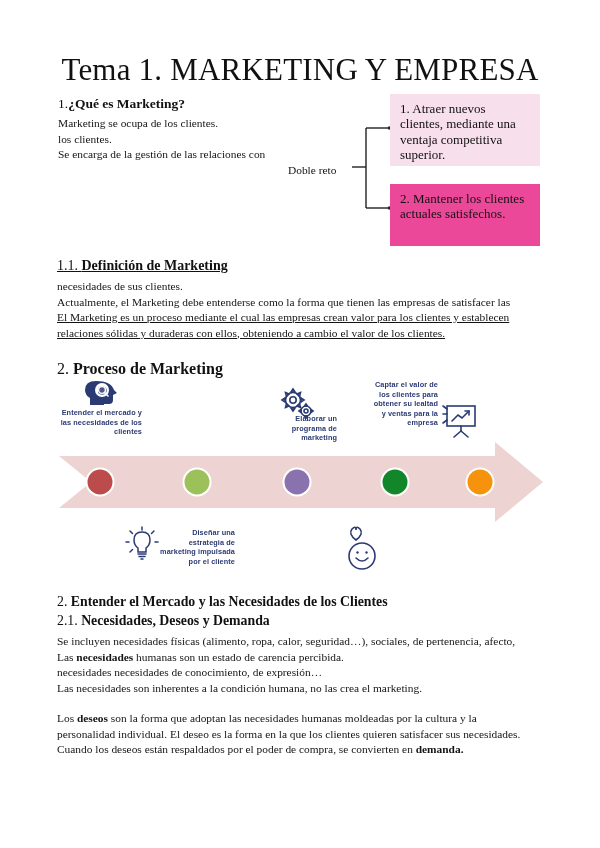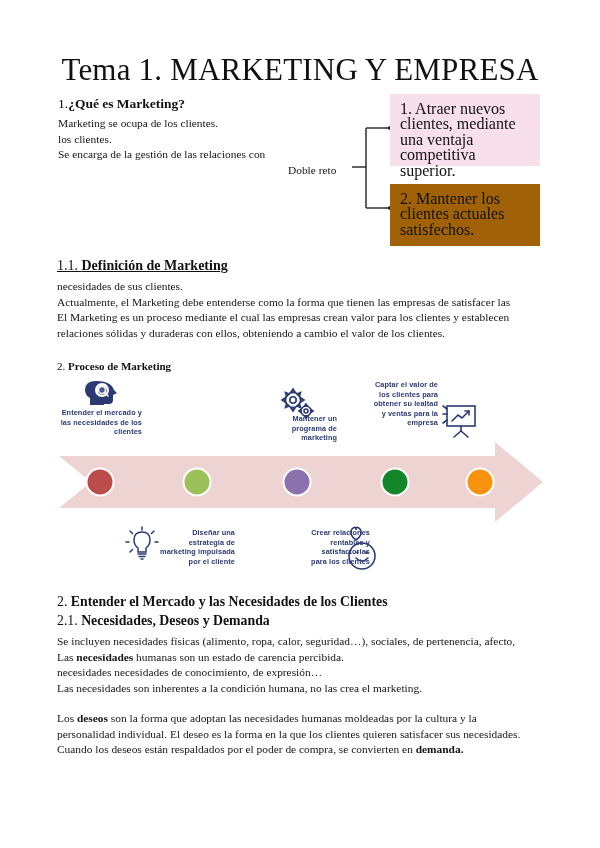--- a/index.html
+++ b/index.html
@@ -63,35 +63,35 @@
   }
   .connector {
     position: absolute;
     left: 352px;
     top: 112px;
     width: 40px;
     height: 110px;
   }
   .callout {
     position: absolute;
-    font-size: 16px;
+    font-size: 13px;
     line-height: 15.4px;
     font-family: "Liberation Serif", "DejaVu Serif", serif;
     padding: 7px 10px 24px 10px;
     box-sizing: border-box;
   }
   .callout-pink {
     left: 390px; top: 94px;
     width: 150px; height: 72px;
     background: #F8DFEC;
   }
   .callout-cream {
     left: 390px; top: 184px;
     width: 150px; height: 62px;
-    background: #a16207;
+    background: #ec4899;
   }
   .callout .first-line { text-indent: 10px; }
 
   
   .diagram {
     position: absolute;
     left: 55px;
     top: 380px;
     width: 492px;
     height: 205px;
@@ -149,26 +149,26 @@
   </div>
 
   <div class="h-sec" style="left:57px; top:258px; font-size:14px;text-decoration:underline;">
     <span class="h-num">1.1.</span>&nbsp;<span>Definición de Marketing</span>
   </div>
 
   <div class="body-text" style="left:57px; top:279px; width:490px;">
     <div>necesidades de sus clientes.</div>
     <div>Actualmente, el Marketing debe entenderse como la forma que tienen las empresas de satisfacer las</div>
   </div>
-  <div class="body-text" style="left:57px; top:310px; width:490px;">
+  <div class="body-text" style="left:57px; top:310px; width:490px;text-decoration:underline;">
     <div>El Marketing es un proceso mediante el cual las empresas crean valor para los clientes y establecen</div>
     <div>relaciones sólidas y duraderas con ellos, obteniendo a cambio el valor de los clientes.</div>
   </div>
 
-  <div class="h-sec" style="left:57px; top:360px; font-size:11px;">
+  <div class="h-sec" style="left:57px; top:360px; font-size:16px;">
     <span class="h-num">2.</span>&nbsp;<span>Proceso de Marketing</span>
   </div>
 
   <div class="diagram">
 
     <svg width="492" height="205" viewBox="0 0 492 205" xmlns="http://www.w3.org/2000/svg" style="position:absolute;left:0;top:0;">
 
       <path d="M4 76 L36 102 L4 128 L440 128 L440 142 L488 102 L440 62 L440 76 Z" fill="#EDD4D2"></path>
 
       <circle cx="45" cy="102" r="14.5" fill="#ffffff"></circle>
@@ -231,34 +231,33 @@
           <path d="M8.5 21.5 L12 20 L9.5 17.5 Z"></path>
           <circle cx="29" cy="25" r="5"></circle>
           <circle cx="29" cy="25" r="2"></circle>
           <path d="M29 18 L30.4 20 L27.6 20 Z"></path>
           <path d="M29 32 L30.4 30 L27.6 30 Z"></path>
           <path d="M22 25 L24 23.6 L24 26.4 Z"></path>
           <path d="M36 25 L34 23.6 L34 26.4 Z"></path>
         </g>
       </svg>
     </div>
-    <div class="step-label" style="left:208px; top:34px; width:74px;">Mantener un programa de marketing</div>
+    <div class="step-label" style="left:208px; top:34px; width:74px;">Elaborar un programa de marketing</div>
 
     <div class="icon-abs" style="left:287px; top:144px;">
       <svg width="44" height="50" viewBox="0 0 44 50" xmlns="http://www.w3.org/2000/svg">
         <g stroke="#2B3A73" stroke-width="1.6" fill="none" stroke-linecap="round">
           <path d="M14 16 Q6 10 10 5 Q14 1 14 6 Q14 1 18 5 Q22 10 14 16 Z"></path>
           <circle cx="20" cy="32" r="13"></circle>
           <circle cx="15.5" cy="28.5" r="1.2" fill="#2B3A73" stroke="none"></circle>
           <circle cx="24.5" cy="28.5" r="1.2" fill="#2B3A73" stroke="none"></circle>
           <path d="M14 34 Q20 40 26 34"></path>
         </g>
       </svg>
     </div>
-    <div class="step-label" style="left:253px; top:148px; width:62px;">Crear relaciones rentables y satisfactorias para los clientes</div>
 
     <div class="icon-abs" style="left:385px; top:20px;">
       <svg width="42" height="40" viewBox="0 0 42 40" xmlns="http://www.w3.org/2000/svg">
         <g stroke="#2B3A73" stroke-width="1.6" fill="none" stroke-linecap="round">
           <rect x="7" y="6" width="28" height="20"></rect>
           <path d="M12 21 L18 15 L22 18 L29 11"></path>
           <path d="M25 11 H29 V15"></path>
           <path d="M21 26 V31"></path>
           <path d="M21 31 L14 37"></path>
           <path d="M21 31 L28 37"></path>

